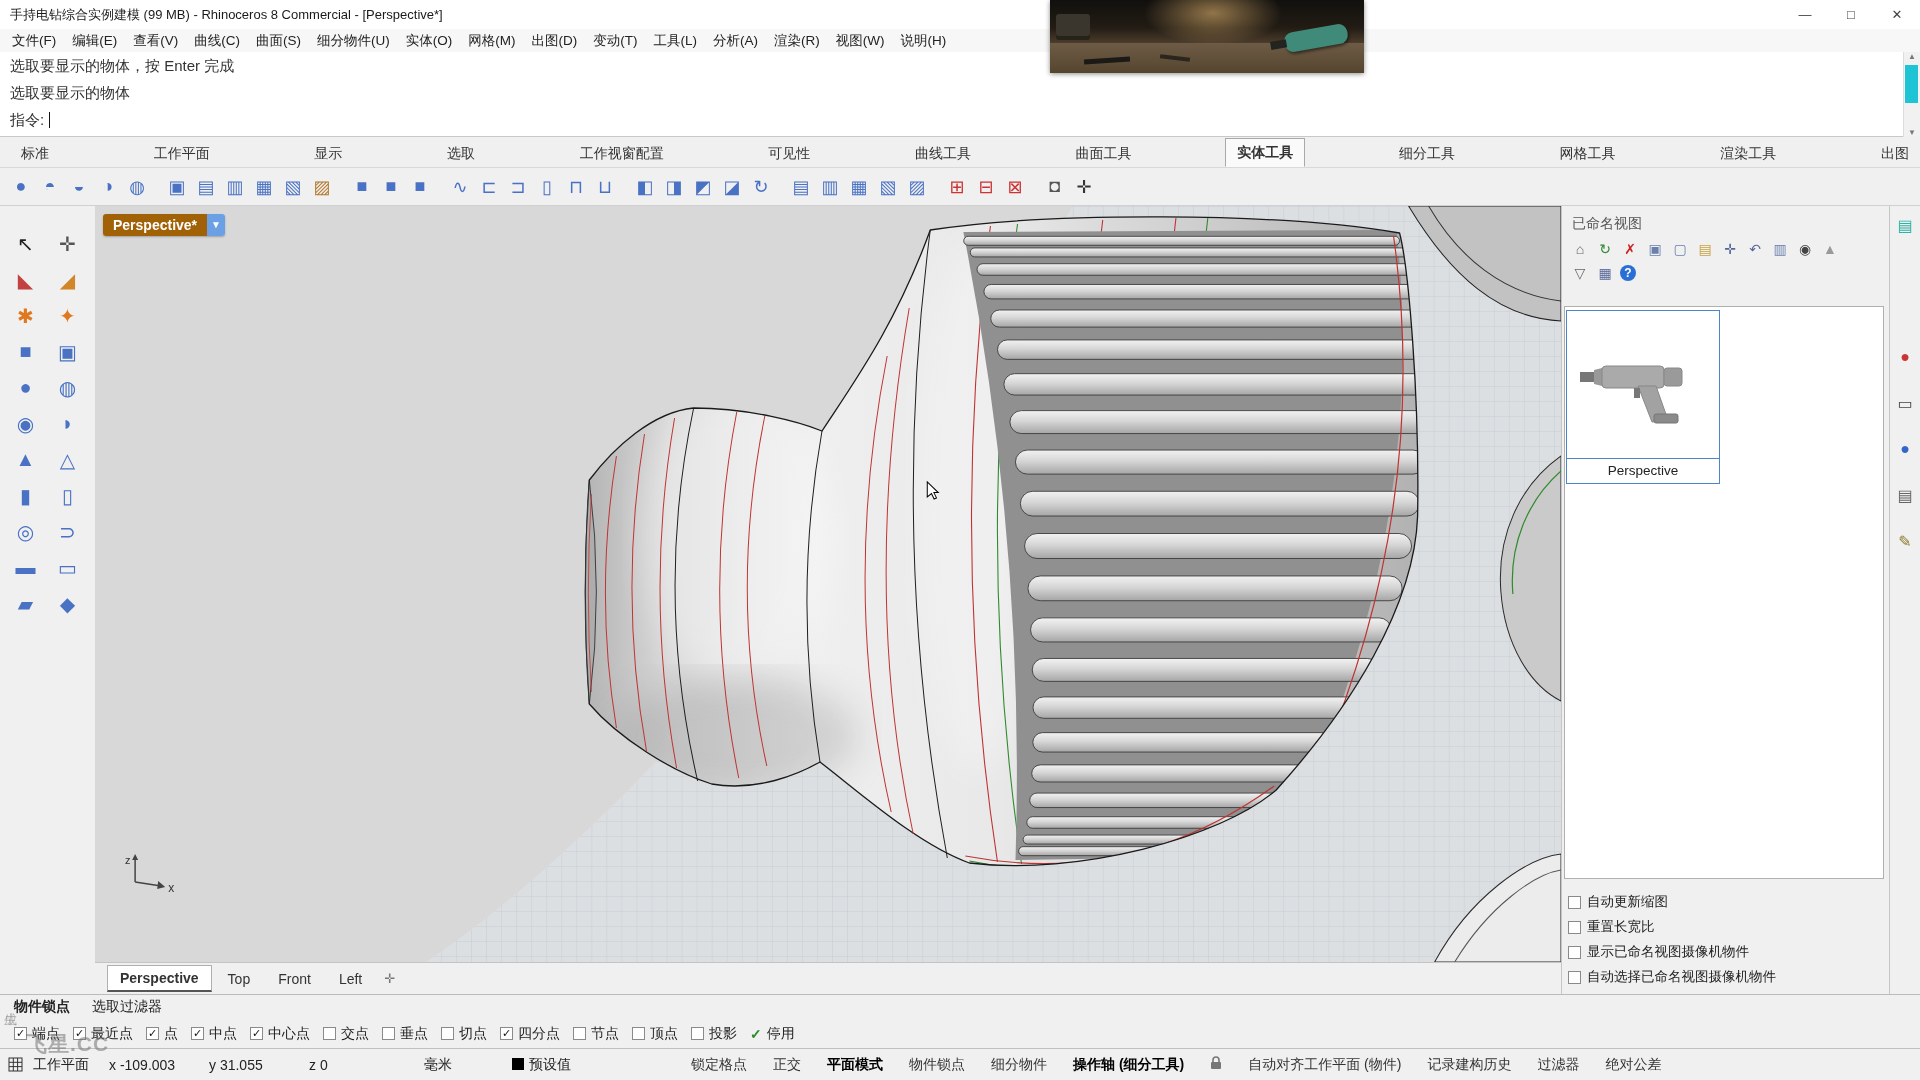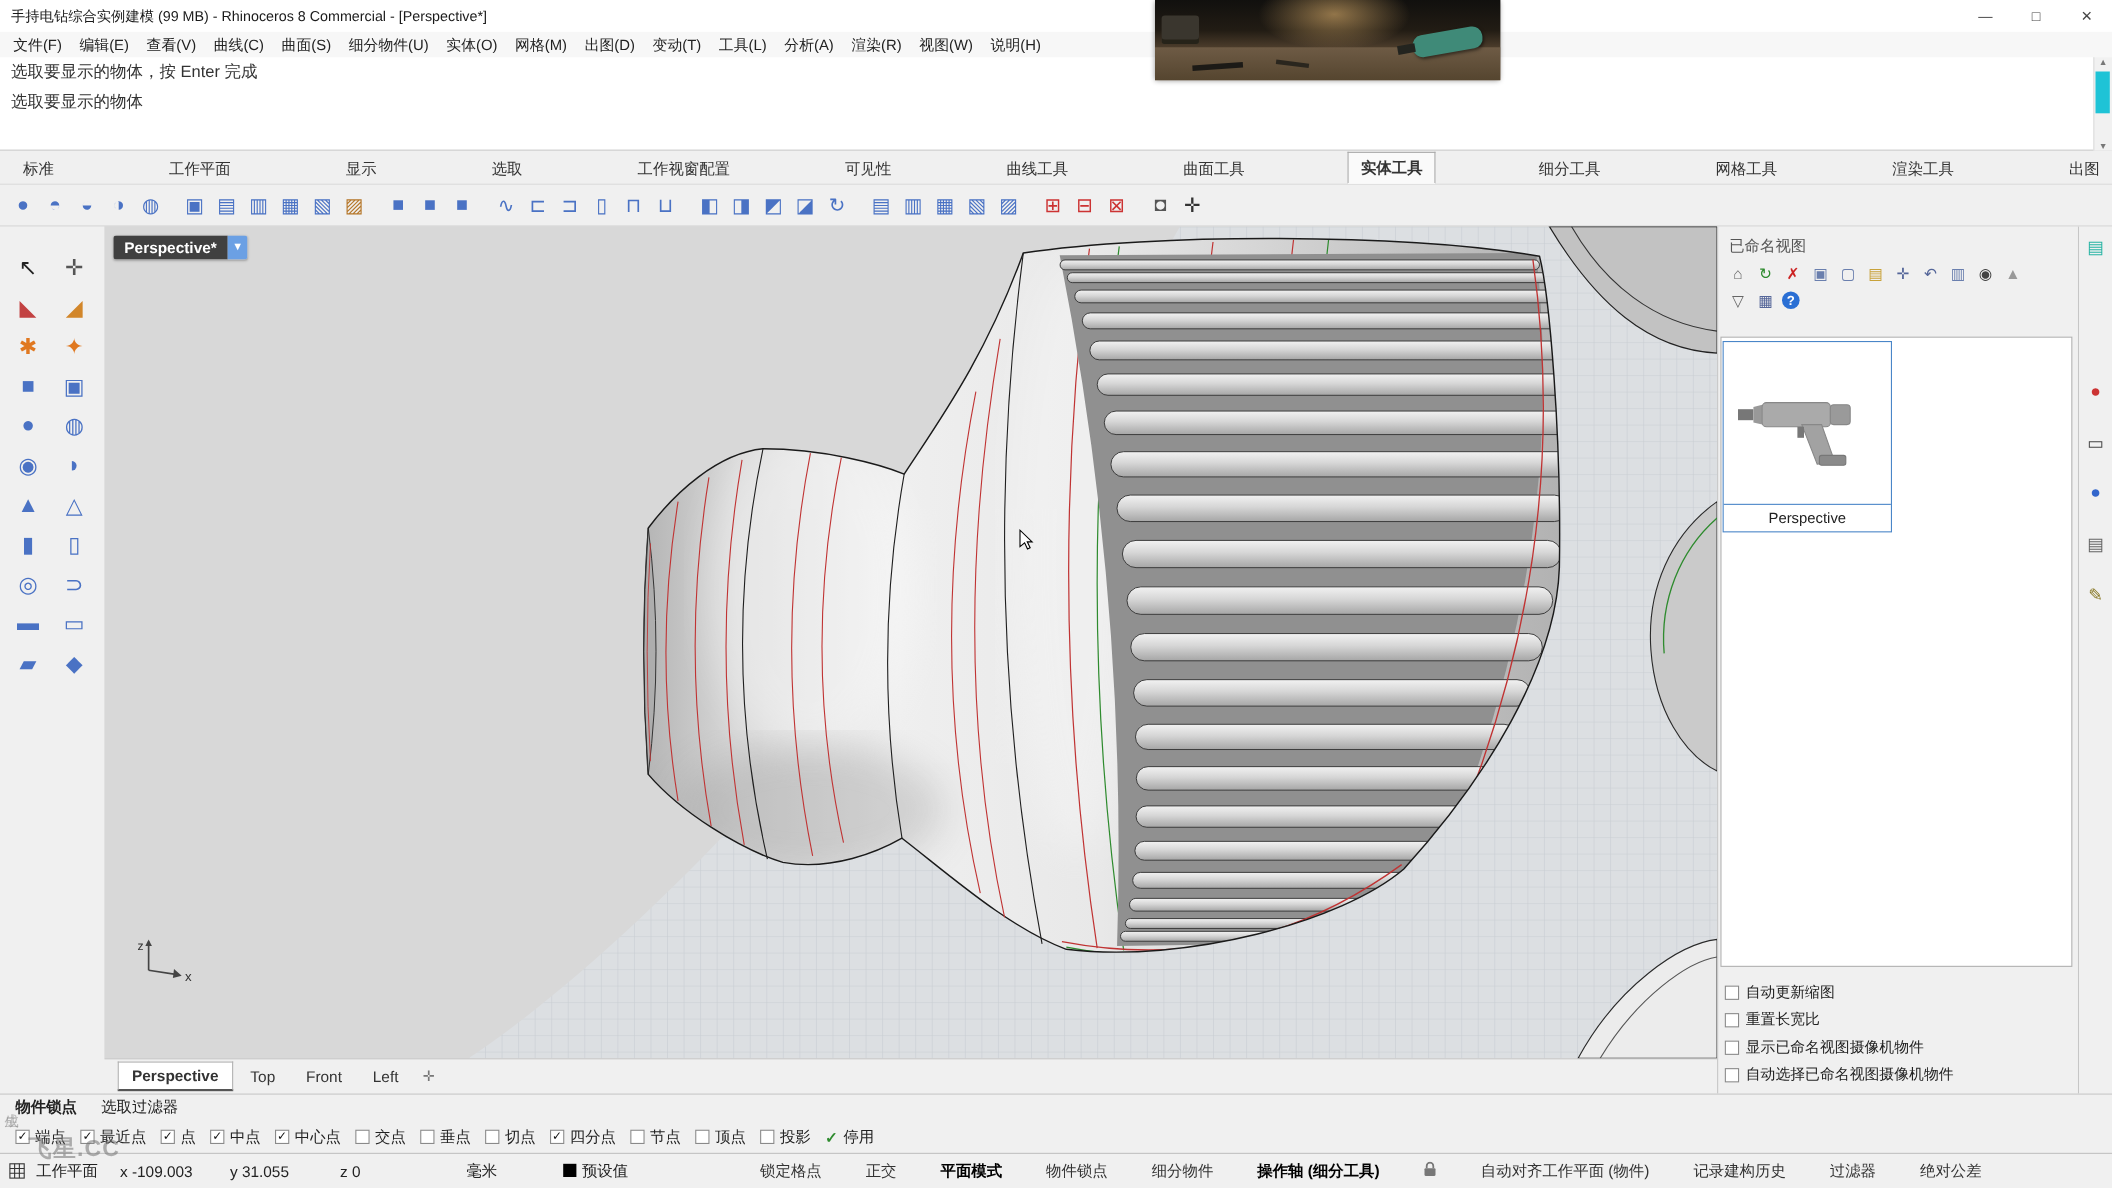--- a/index.html
+++ b/index.html
@@ -36,21 +36,21 @@
 
   
   .mainrow { display:flex; height:788px; }
   .sidebar { width:95px; background:#f0f0f0; padding-top:22px; display:grid; grid-template-columns:38px 38px; justify-content:center; gap:5px 4px; align-content:start; }
   .sbi { width:36px; height:31px; display:flex; align-items:center; justify-content:center; font-size:20px; }
 
   .viewport-col { width:1466px; display:flex; flex-direction:column; }
   .viewport { height:756px; position:relative; background:#d8d8d8; box-shadow:inset 0 0 0 1px #9aa0a6; }
   .viewport svg.scene { display:block; width:100%; height:100%; }
   .vp-label { position:absolute; top:8px; left:8px; display:flex; border-radius:3px; overflow:hidden; box-shadow:0 1px 2px rgba(0,0,0,.25); }
-  .vp-label-main { background:#404040; color:#fff; font-weight:bold; font-size:14px; padding:3px 10px; }
+  .vp-label-main { background:#a16207; color:#fff; font-weight:bold; font-size:14px; padding:3px 10px; }
   .vp-label-arrow { background:#6ba0e4; color:#fff; width:18px; text-align:center; padding:5px 0 0; font-size:10px; }
 
   .viewtabs { height:32px; background:#f0f0f0; display:flex; align-items:center; padding-left:12px; gap:4px; border-top:1px solid #c4c4c4; font-size:14px; }
   .vtab { padding:4px 12px; color:#333; }
   .vtab.active { background:#fff; border:1px solid #b0b0b0; border-bottom:2px solid #555; font-weight:bold; }
   .vtab.iconic { color:#777; font-size:13px; padding:4px 6px; }
 
   
   .rightpanel { width:328px; background:#f0f0f0; border-left:1px solid #c6c6c6; position:relative; font-size:13.5px; }
   .rp-title { color:#555; padding:9px 10px 2px; font-size:14px; }
@@ -74,21 +74,21 @@
   .btab.active { font-weight:bold; }
   .osnaprow { height:29px; background:#f0f0f0; display:flex; align-items:center; gap:13px; padding-left:14px; font-size:14px; color:#222; }
   .osnap-item { display:flex; align-items:center; gap:5px; white-space:nowrap; }
   .green-check { color:#2e8b2e; font-weight:bold; font-size:14px; }
 
   
   .statusbar { height:32px; background:#f0f0f0; border-top:1px solid #c0c0c0; display:flex; align-items:center; font-size:14px; color:#222; padding-left:8px; }
   .sb-cell { padding:0 10px; white-space:nowrap; }
   .sb-coord { min-width:100px; }
   .swatch { display:inline-block; width:12px; height:12px; background:#000; margin-right:5px; vertical-align:-1px; }
-  .sb-toggles { margin-left:110px; display:flex; gap:40px; align-items:center; }
+  .sb-toggles { margin-left:110px; display:flex; gap:26px; align-items:center; }
   .sb-item { white-space:nowrap; color:#333; }
   .sb-item.active { font-weight:bold; color:#000; }
 
   
   .pip { position:absolute; left:1050px; top:0; width:314px; height:73px; z-index:50; overflow:hidden;
          background:linear-gradient(180deg,#11100e 0%,#221c14 38%,#4a3b2a 58%,#6b5844 82%,#7a6750 100%);
          box-shadow:0 1px 5px rgba(0,0,0,.45); }
   .pip-glow { position:absolute; left:28%; top:-22px; width:150px; height:70px;
               background:radial-gradient(ellipse at center, rgba(245,195,120,.55), rgba(245,195,120,0) 65%); }
   .pip-table { position:absolute; left:0; bottom:0; width:100%; height:30px;
@@ -133,20 +133,24 @@
     <span class="menu-item">工具(L)</span>
     <span class="menu-item">分析(A)</span>
     <span class="menu-item">渲染(R)</span>
     <span class="menu-item">视图(W)</span>
     <span class="menu-item">说明(H)</span>
   </div>
 
 <div class="command">
   <div class="cmd-line">选取要显示的物体，按 Enter 完成</div>
   <div class="cmd-line">选取要显示的物体</div>
+  <div class="cmd-line cmd-prompt">
+    <span>指令:</span>
+    <span class="caret"></span>
+  </div>
   <div class="cmd-scroll">
     <span>▲</span>
     <span>▼</span>
   </div>
   <div class="cmd-thumb"></div>
 </div>
 
 <div class="tabsrow" id="tabsrow">
     <span class="ttab">标准</span>
     <span class="ttab">工作平面</span>

